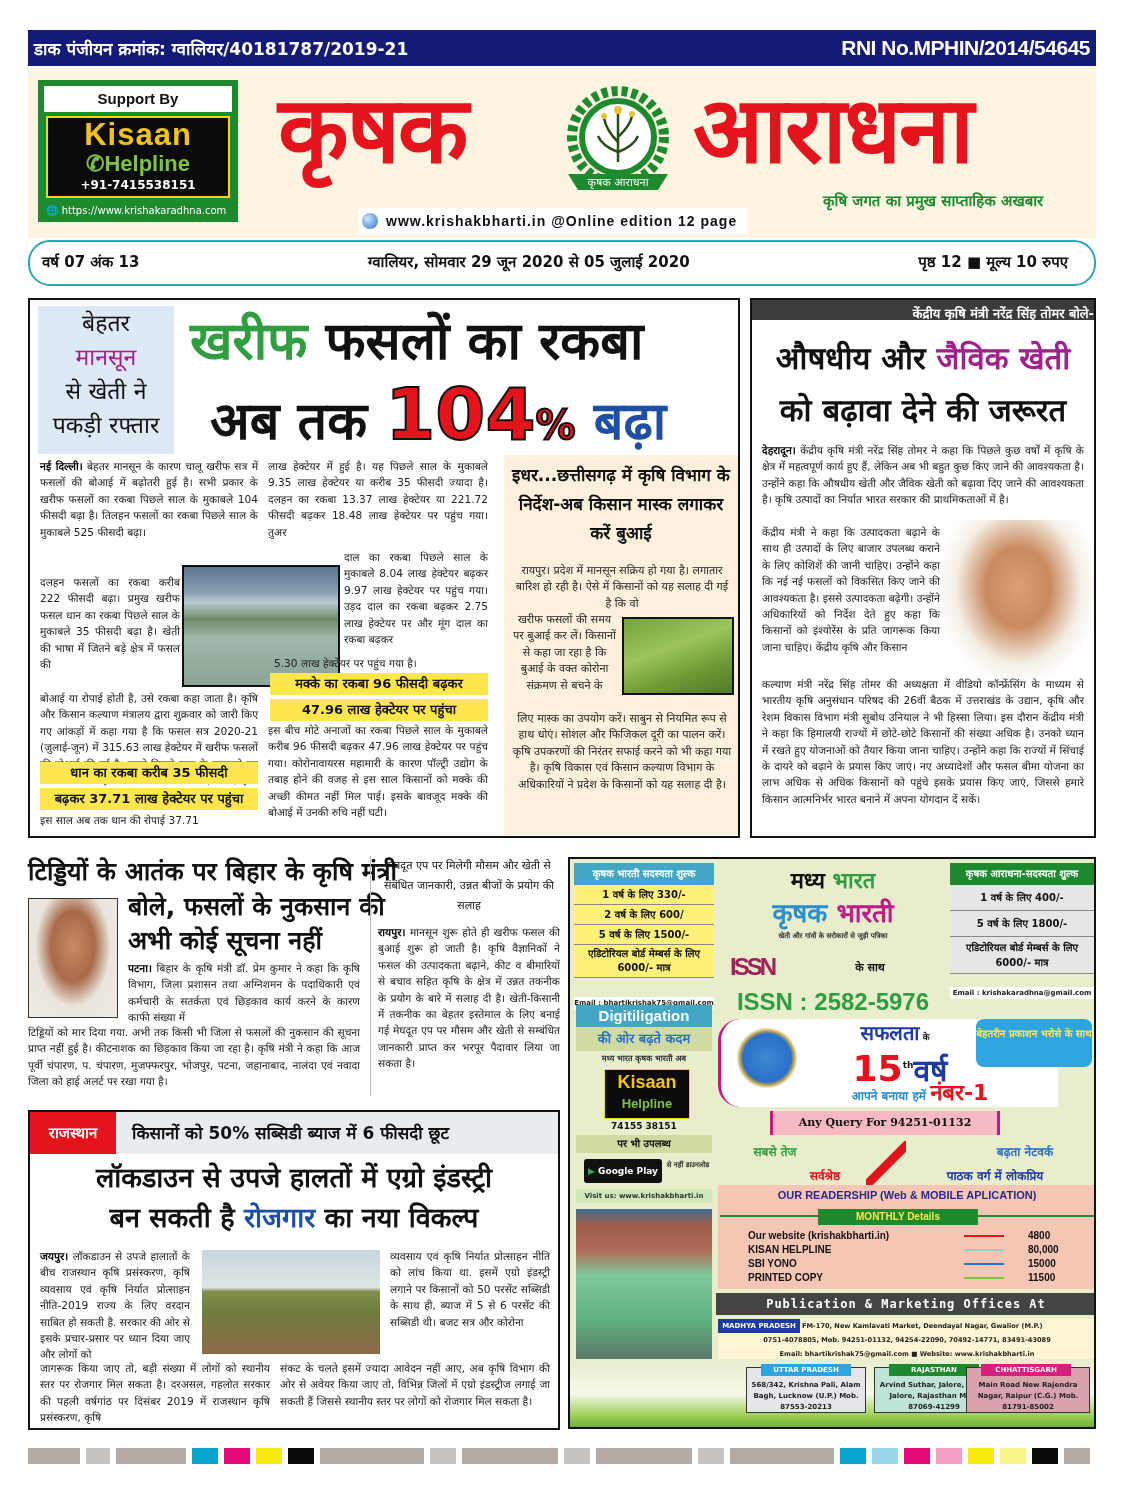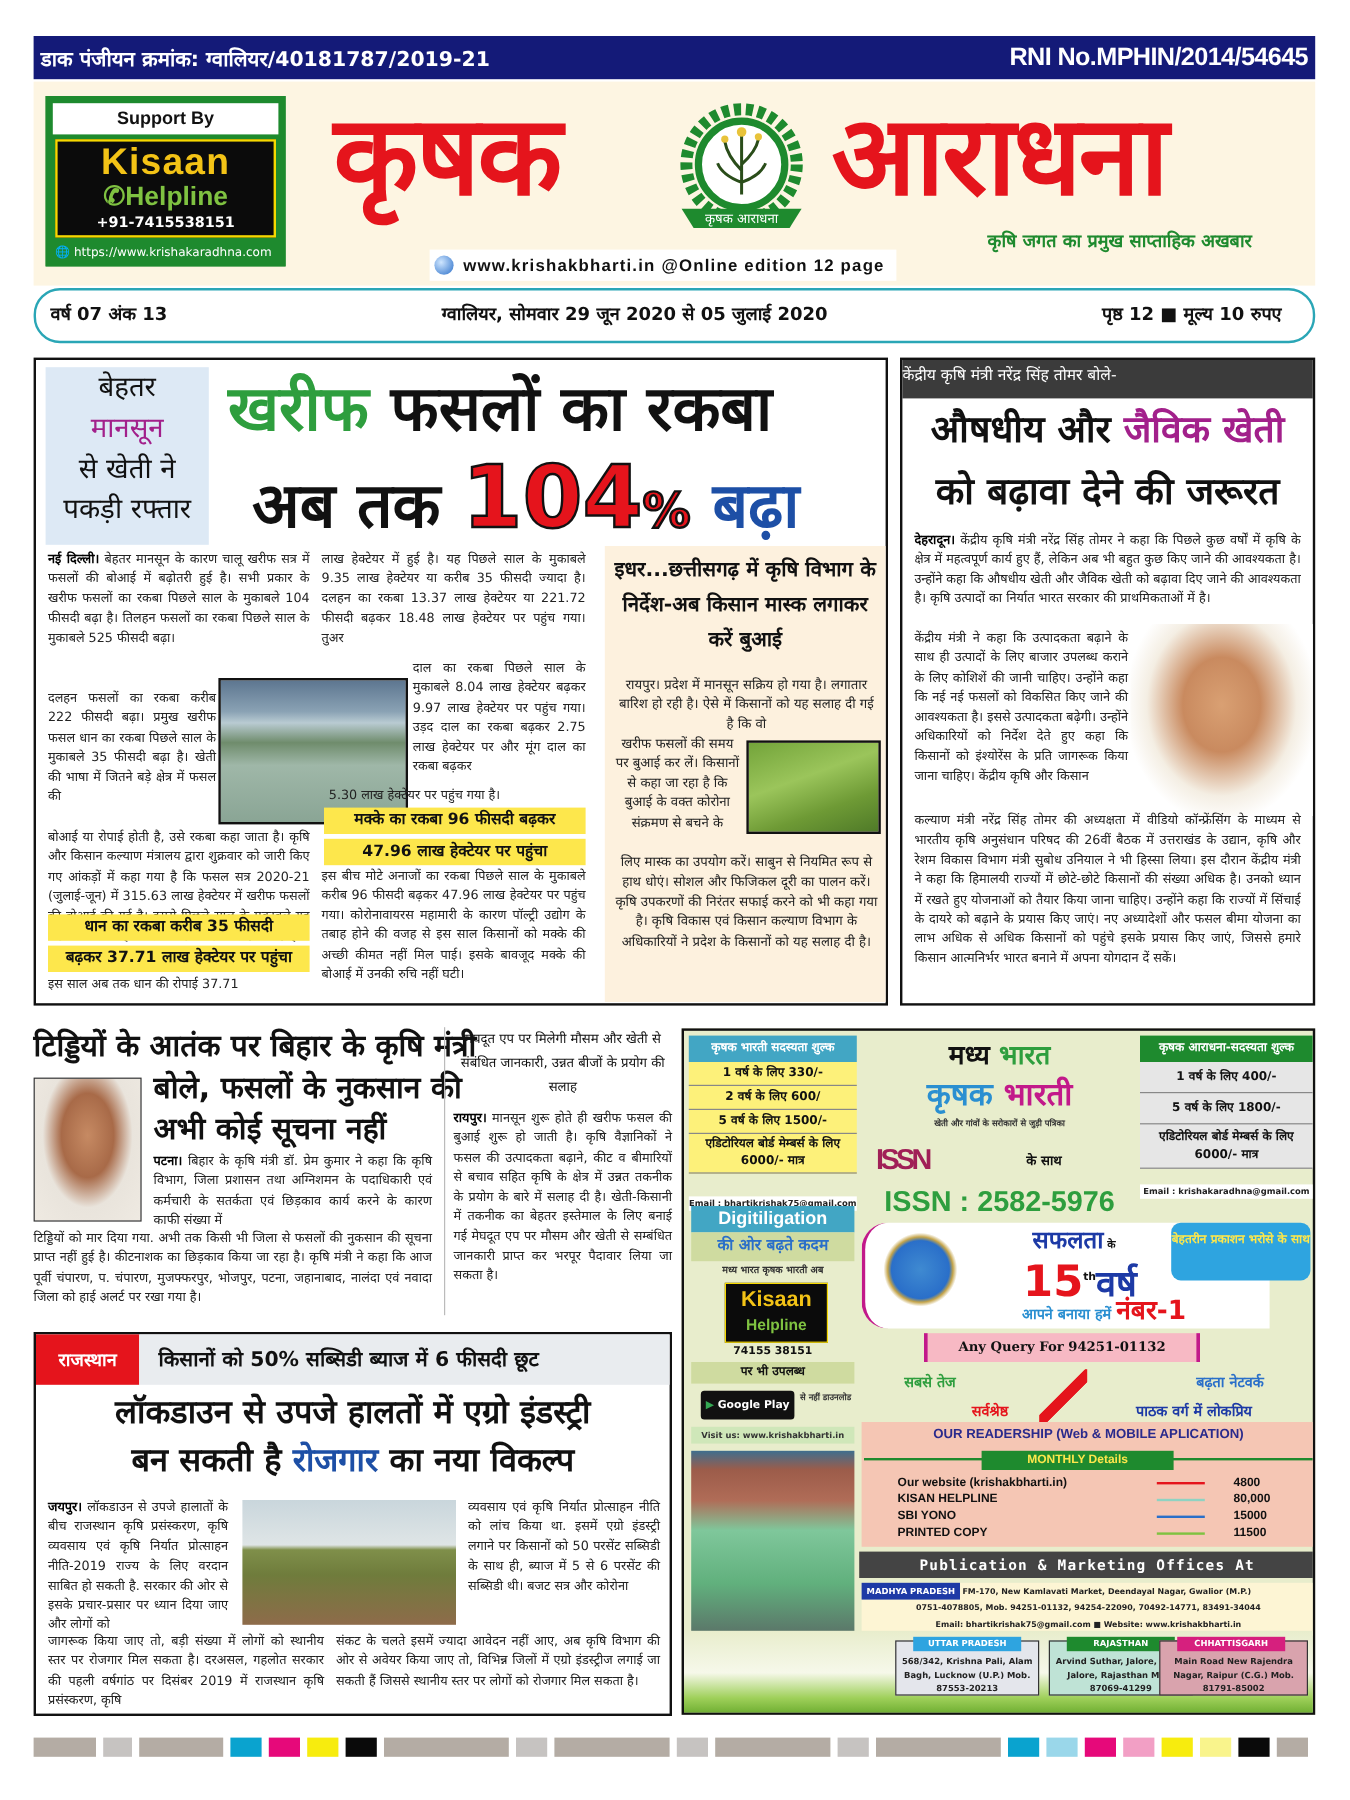--- a/index.html
+++ b/index.html
@@ -62,21 +62,21 @@
 #a1b{left:474px;top:155px;width:234px;height:380px;background:#fdf1de}
 #a1b-head{left:4px;top:6px;width:226px;text-align:center;font-weight:bold;font-size:17px;line-height:29px}
 #a1b-t1{left:8px;top:108px;width:220px}
 #a1b-t2{left:8px;top:157px;width:105px}
 #a1b-photo{left:118px;top:162px;width:112px;height:78px;border:2px solid #111;background:linear-gradient(160deg,#73a43a 0%,#9bc55b 40%,#6e9a35 70%,#4f7a28 100%)}
 #a1b-t3{left:8px;top:256px;width:220px}
 #a1b .coltext{font-size:11px;line-height:16.4px;text-align:center}
 
 
 #a2{left:750px;top:298px;width:346px;height:540px}
-#a2-kicker{left:0;top:0;width:342px;height:32px;background:#3b3b3b;color:#fff;text-align:left;font-size:13px;font-weight:normal;line-height:28px}
+#a2-kicker{left:0;top:0;width:342px;height:20px;background:#3b3b3b;color:#fff;text-align:right;font-size:13px;font-weight:bold;line-height:28px}
 #a2-head1{left:10px;top:32px;width:322px;text-align:center;font-size:31px;font-weight:bold;line-height:52px;white-space:nowrap}
 #a2-head1 .purple{color:#a2208b}
 #a2-head2{left:10px;top:84px;width:322px;text-align:center;font-size:31px;font-weight:bold;line-height:52px;white-space:nowrap}
 #a2-t1{left:10px;top:142px;width:322px}
 #a2-t2{left:10px;top:224px;width:178px}
 #a2-photo{left:190px;top:220px;width:152px;height:160px;background:radial-gradient(ellipse at 50% 42%,#d9a073 0%,#c98a5f 30%,#f4eee3 58%,#fff 75%)}
 #a2-t3{left:10px;top:376px;width:322px}
 
 
 #a3{left:28px;top:852px;width:532px;height:250px;border:none}
@@ -361,21 +361,21 @@
         <i class="arr" style="background:#7fc241"></i>
         <span class="val">11500</span>
       </div>
   </div>
 
   <div id="ad-pub" class="ad-sub">Publication &amp; Marketing Offices At</div>
   <div id="ad-mp" class="ad-sub"></div>
   <div id="ad-mp-tag" class="ad-sub">MADHYA PRADESH</div>
   <div id="ad-mp-t" class="ad-sub">FM-170, New Kamlavati Market, Deendayal Nagar, Gwalior (M.P.)</div>
   <div id="ad-mp-t2" class="ad-sub">
-      <div>0751-4078805, Mob. 94251-01132, 94254-22090, 70492-14771, 83491-34044</div>
+      <div>0751-4078805, Mob. 94251-01132, 94254-22090, 70492-14771, 83491-43089</div>
       <div>Email: bhartikrishak75@gmail.com  ■  Website: www.krishakbharti.in</div>
     </div>
 
   <div id="ad-grass" class="ad-sub"></div>
   <div class="office" style="left:176px;background:#e4e6ec"><div class="tag" style="background:#2ea4e0">UTTAR PRADESH</div><span>568/342, Krishna Pali, Alam Bagh, Lucknow (U.P.) Mob. 87553-20213</span></div>
   <div class="office" style="left:304px;background:#bfe3d6"><div class="tag" style="background:#1e8a2e">RAJASTHAN</div><span>Arvind Suthar, Jalore, Distt. Jalore, Rajasthan Mob. 87069-41299</span></div>
   <div class="office" style="left:396px;width:124px;background:#d9a3ad"><div class="tag" style="background:#d6207e">CHHATTISGARH</div><span>Main Road New Rajendra Nagar, Raipur (C.G.) Mob. 81791-85002</span></div>
 </div>
 
 <div id="colorbars" class="abs">

